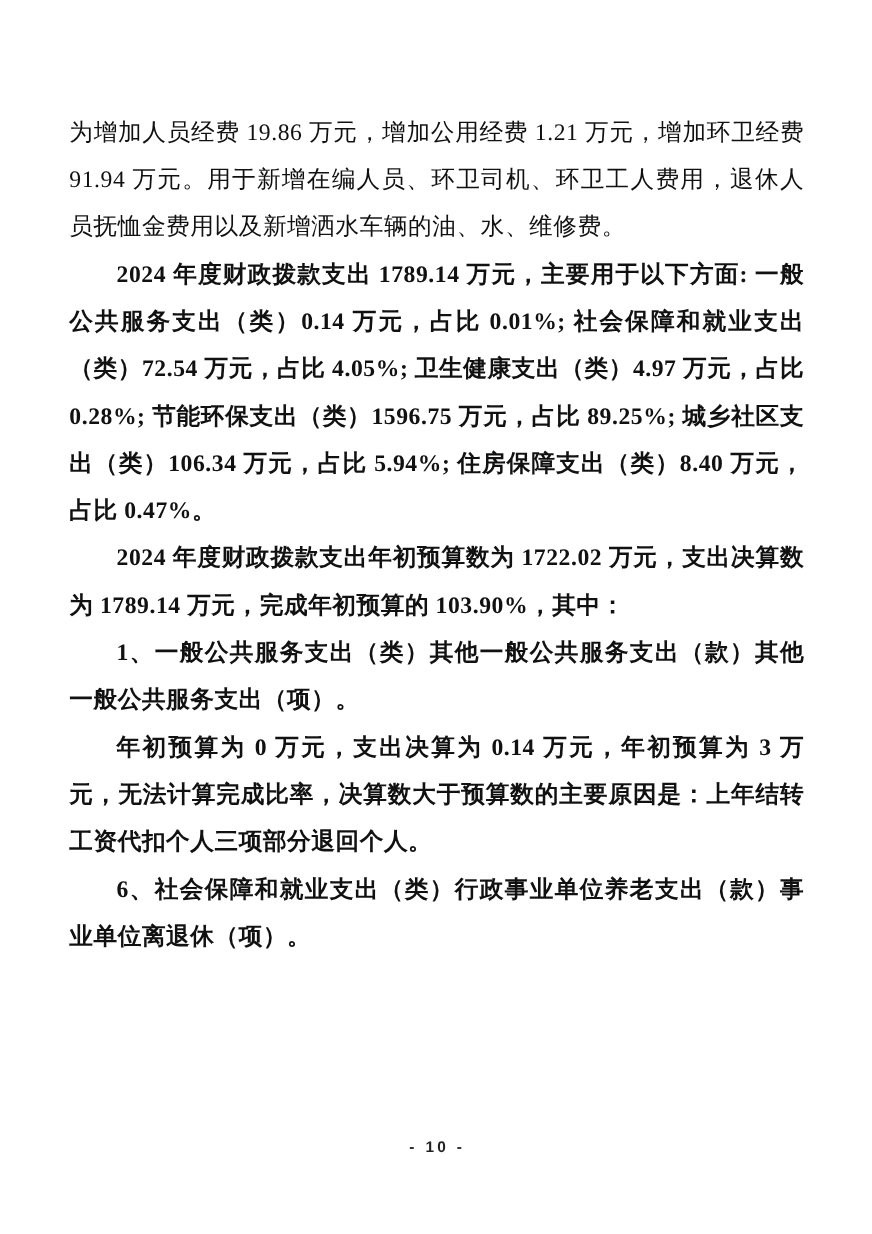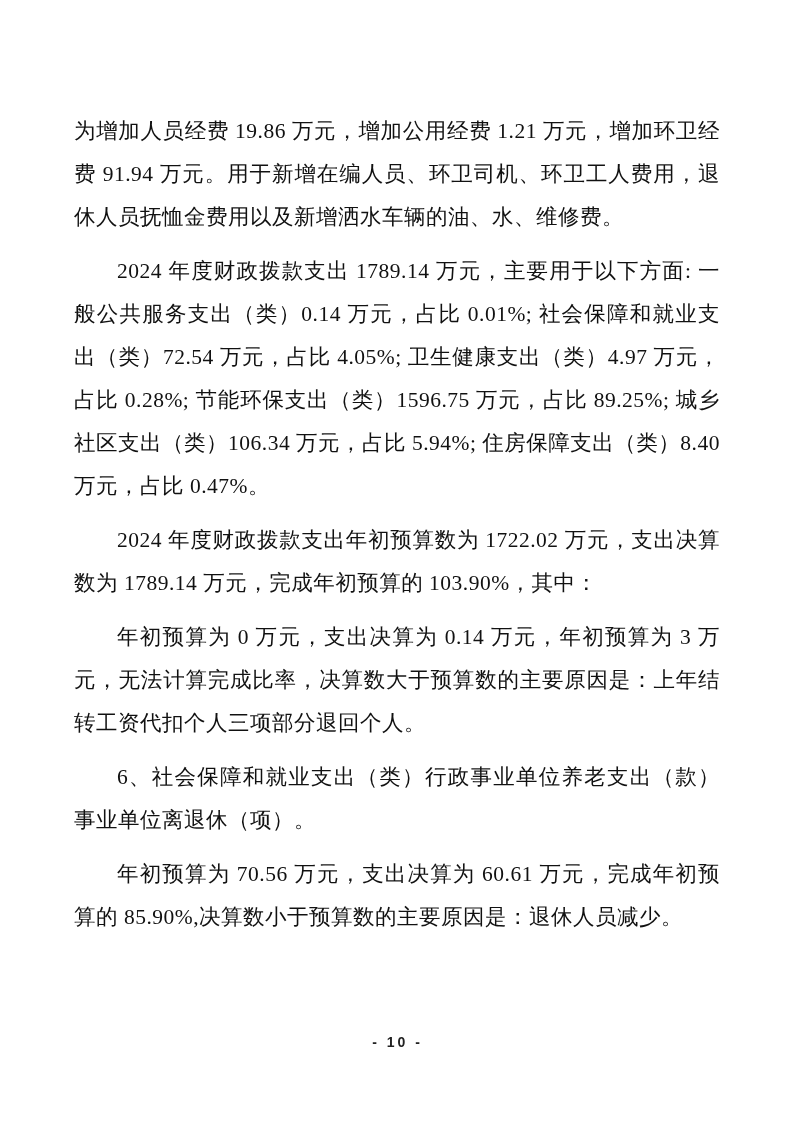--- a/index.html
+++ b/index.html
@@ -16,29 +16,30 @@
     color: #111111;
     font-family: "Liberation Serif", "DejaVu Serif", serif;
   }
   .content {
     position: absolute;
     left: 63px;
     top: 99px;
     width: 668px;
   }
   .content p {
-    margin: 11px;
+    margin: 0;
     font-size: 21.5px;
     line-height: 43px;
     letter-spacing: 0.5px;
     text-align: justify;
     text-justify: inter-ideograph;
   }
   p.indent {
     text-indent: 2em;
+    font-weight: bold;
   }
   p.heading {
     font-family: "Liberation Sans", "DejaVu Sans", sans-serif;
     font-weight: 700;
     text-indent: 2em;
     text-align: left;
     letter-spacing: 1px;
   }
   .footer {
     position: absolute;
@@ -54,20 +55,20 @@
   }
 </style>
 </head>
 <body>
 
 <div class="page">
   <div class="content">
     <p class="body">为增加人员经费 19.86 万元，增加公用经费 1.21 万元，增加环卫经费 91.94 万元。用于新增在编人员、环卫司机、环卫工人费用，退休人员抚恤金费用以及新增洒水车辆的油、水、维修费。</p>
     <p class="indent">2024 年度财政拨款支出 1789.14 万元，主要用于以下方面: 一般公共服务支出（类）0.14 万元，占比 0.01%; 社会保障和就业支出（类）72.54 万元，占比 4.05%; 卫生健康支出（类）4.97 万元，占比 0.28%; 节能环保支出（类）1596.75 万元，占比 89.25%; 城乡社区支出（类）106.34 万元，占比 5.94%; 住房保障支出（类）8.40 万元，占比 0.47%。</p>
     <p class="indent">2024 年度财政拨款支出年初预算数为 1722.02 万元，支出决算数为 1789.14 万元，完成年初预算的 103.90%，其中：</p>
+    <p class="indent">1、一般公共服务支出（类）其他一般公共服务支出（款）其他一般公共服务支出（项）。</p>
     <p class="indent">年初预算为 0 万元，支出决算为 0.14 万元，年初预算为 3 万元，无法计算完成比率，决算数大于预算数的主要原因是：上年结转工资代扣个人三项部分退回个人。</p>
     <p class="indent">6、社会保障和就业支出（类）行政事业单位养老支出（款）事业单位离退休（项）。</p>
-    <p class="indent">年初预算为 70.56 万元，支出决算为 60.61 万元，完成年初预算的 85.90%,决算数小于预算数的主要原因是：退休人员减少。</p>
   </div>
   <div class="footer">
     <span>- 10 -</span>
   </div>
 </div>
 
 </body></html>

